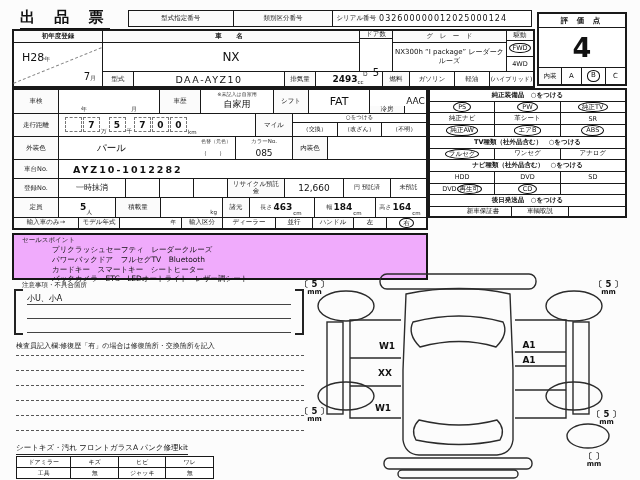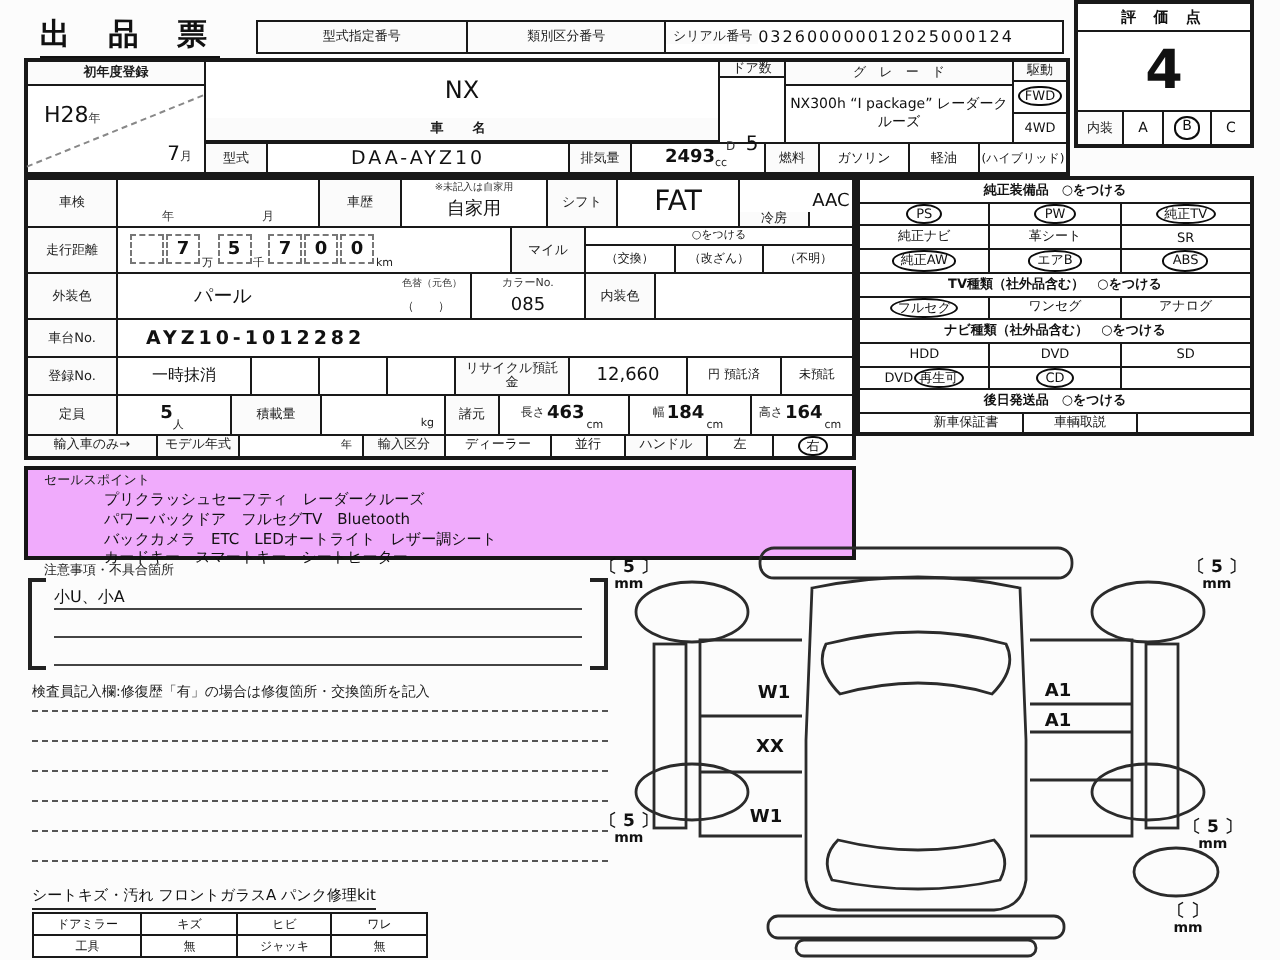--- a/index.html
+++ b/index.html
@@ -40,21 +40,21 @@
 
   <div class="abs row" style="left:128px;top:10px;width:404px;height:17px;">
     <div class="c lbl" style="flex:1.05;border:1.5px solid #191919;">型式指定番号</div>
     <div class="c lbl" style="flex:1;border:1.5px solid #191919;border-left:none;">類別区分番号</div>
     <div class="row" style="flex:2;border:1.5px solid #191919;border-left:none;align-items:center;background:#fff;">
       <span class="lbl" style="padding:0 3px;">シリアル番号</span>
       <span class="b" style="font-size:8px;letter-spacing:1px;">032600000012025000124</span>
     </div>
   </div>
 
-  <div class="abs bx col" style="left:537px;top:0;width:90px;height:74px;">
+  <div class="abs bx col" style="left:537px;top:12px;width:90px;height:74px;">
     <div class="c bb" style="height:13px;font-size:7.5px;font-weight:bold;letter-spacing:3px;">評 価 点</div>
     <div class="c" style="flex:1;font-size:27px;font-weight:bold;">4</div>
     <div class="row" style="height:16px;border-top:1px solid #191919;">
       <div class="c lbl br" style="width:22px;">内装</div>
       <div class="c br" style="width:19px;font-size:7px;">A</div>
       <div class="c br" style="width:23px;font-size:7px;">
           <span class="circ" style="padding:0 3px;">B</span>
         </div>
       <div class="c" style="flex:1;font-size:7px;">C</div>
     </div>
@@ -65,22 +65,22 @@
       <div class="c lbl bb" style="height:11px;font-weight:bold;">初年度登録</div>
       <div style="flex:1;position:relative;">
         <div class="abs" style="left:8px;top:3px;"><span class="b" style="font-size:11px;">H28</span><span class="sm">年</span></div>
         <div class="abs" style="left:-4px;top:22px;width:95px;border-top:1px dashed #888;transform:rotate(-22deg);"></div>
         <div class="abs" style="right:6px;bottom:2px;"><span class="b" style="font-size:10px;">7</span><span class="sm">月</span></div>
       </div>
     </div>
     <div class="col" style="flex:1;">
       <div class="row" style="height:40px;border-bottom:1px solid #191919;">
         <div class="col br" style="width:256px;">
+          <div class="c lbl bb" style="height:11px;font-weight:bold;letter-spacing:4px;">車　名</div>
           <div class="c b" style="flex:1;font-size:12px;">NX</div>
-          <div class="c lbl bb" style="height:11px;font-weight:bold;letter-spacing:4px;">車　名</div>
         </div>
         <div class="col br" style="width:32px;gap:28px;">
           <div class="c lbl bb" style="height:11px;">ドア数</div>
           <div style="flex:1;position:relative;">
             <div class="c b" style="height:100%;font-size:10px;">5</div>
             <span class="abs sm b" style="left:3px;bottom:1px;">D</span>
           </div>
         </div>
         <div class="col br" style="width:113px;">
           <div class="c lbl bb" style="height:11px;">グ　レ　ー　ド</div>
@@ -116,21 +116,21 @@
       <div class="row br" style="width:100px;align-items:flex-end;justify-content:space-around;padding-bottom:1px;">
         <span class="sm">年</span>
         <span class="sm">月</span>
       </div>
       <div class="c lbl br" style="width:40px;">車歴</div>
       <div class="col br" style="width:72px;">
         <div class="c" style="height:7px;font-size:5px;color:#333;">※未記入は自家用</div>
         <div class="c b" style="flex:1;font-size:9px;">自家用</div>
       </div>
       <div class="c lbl br" style="width:34px;">シフト</div>
-      <div class="c b br" style="width:60px;font-size:14px;">FAT</div>
+      <div class="c b br" style="width:60px;font-size:11px;">FAT</div>
       <div class="c lbl br" style="width:34px;margin-top:16px;">冷房</div>
       <div class="c b" style="flex:1;font-size:9px;">AAC</div>
     </div>
     <div class="row bb" style="height:23px;">
       <div class="c lbl br" style="width:44px;">走行距離</div>
       <div class="row br" style="width:190px;align-items:center;padding-left:6px;">
         <span class="digit"></span>
         <span class="digit">7</span>
         <span class="unit">万</span>
         <span class="digit">5</span>
@@ -282,22 +282,22 @@
       <div class="c eq-c br" style="flex:1;">車輌取説</div>
       <div class="c eq-c" style="flex:1;"></div>
     </div>
   </div>
 
   <div class="abs col" style="left:12px;top:233px;width:416px;height:47px;border:2.5px solid #161616;box-sizing:border-box;background:#f0abfc;">
     <div style="font-size:6.5px;color:#222;padding:1px 0 0 8px;">セールスポイント</div>
     <div class="col" style="padding-left:38px;">
       <div class="b" style="font-size:7.5px;line-height:1.3;">プリクラッシュセーフティ　レーダークルーズ</div>
       <div class="b" style="font-size:7.5px;line-height:1.3;">パワーバックドア　フルセグTV　Bluetooth</div>
+      <div class="b" style="font-size:7.5px;line-height:1.3;">カードキー　スマートキー　シートヒーター</div>
       <div class="b" style="font-size:7.5px;line-height:1.3;">バックカメラ　ETC　LEDオートライト　レザー調シート</div>
-      <div class="b" style="font-size:7.5px;line-height:1.3;">カードキー　スマートキー　シートヒーター</div>
     </div>
   </div>
 
   <div class="abs" style="left:22px;top:281px;font-size:6.5px;color:#222;">注意事項・不具合箇所</div>
   <div class="abs row" style="left:14px;top:289px;width:290px;height:46px;">
     <div class="brk-l"></div>
     <div class="col" style="flex:1;justify-content:space-between;padding:2px 0;">
       <div class="nline b" style="font-size:8px;">小U、小A</div>
       <div class="nline"></div>
       <div class="nline"></div>

